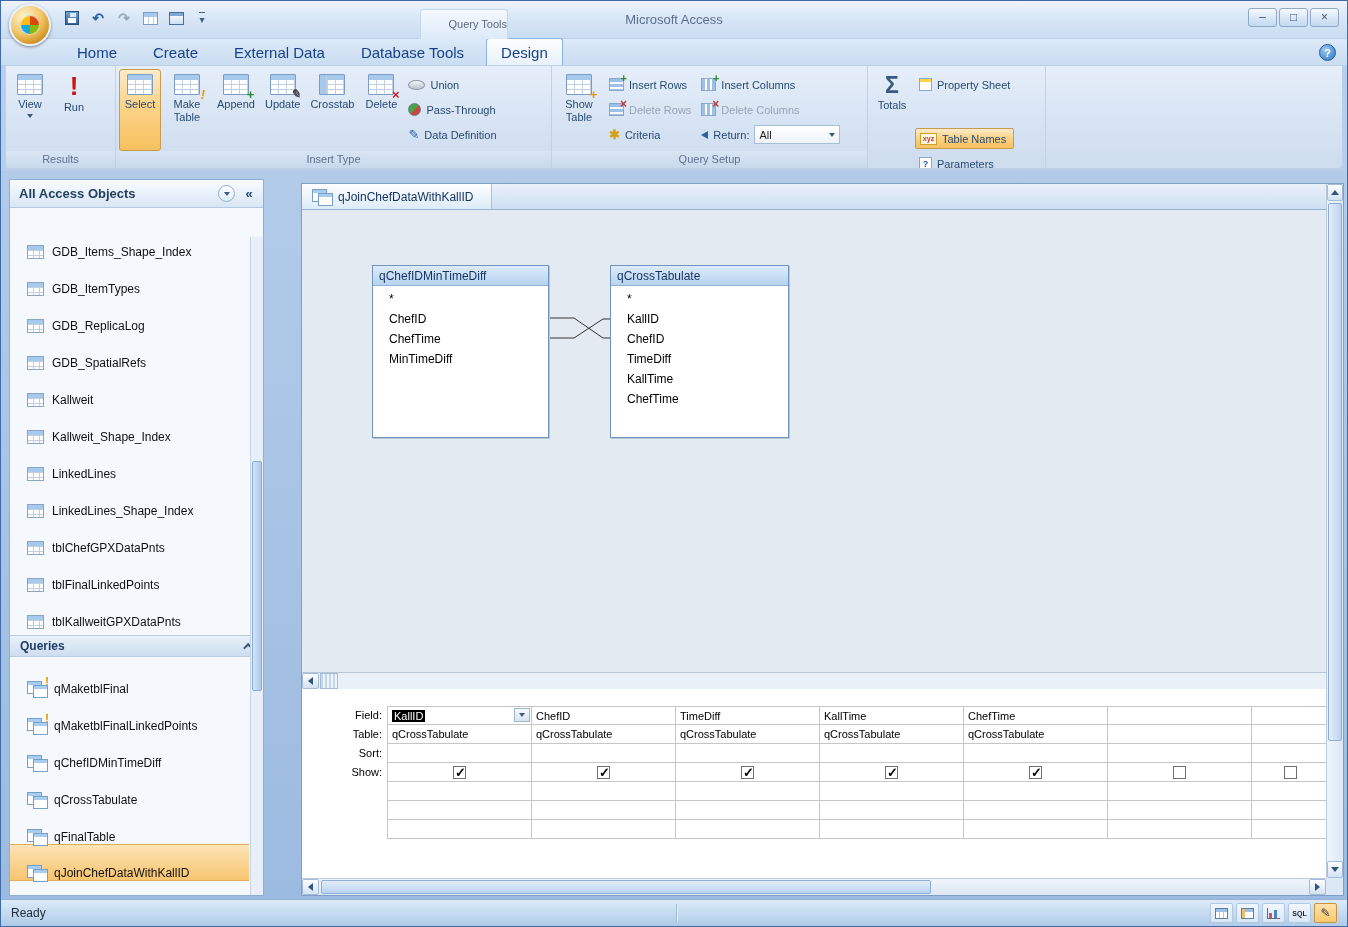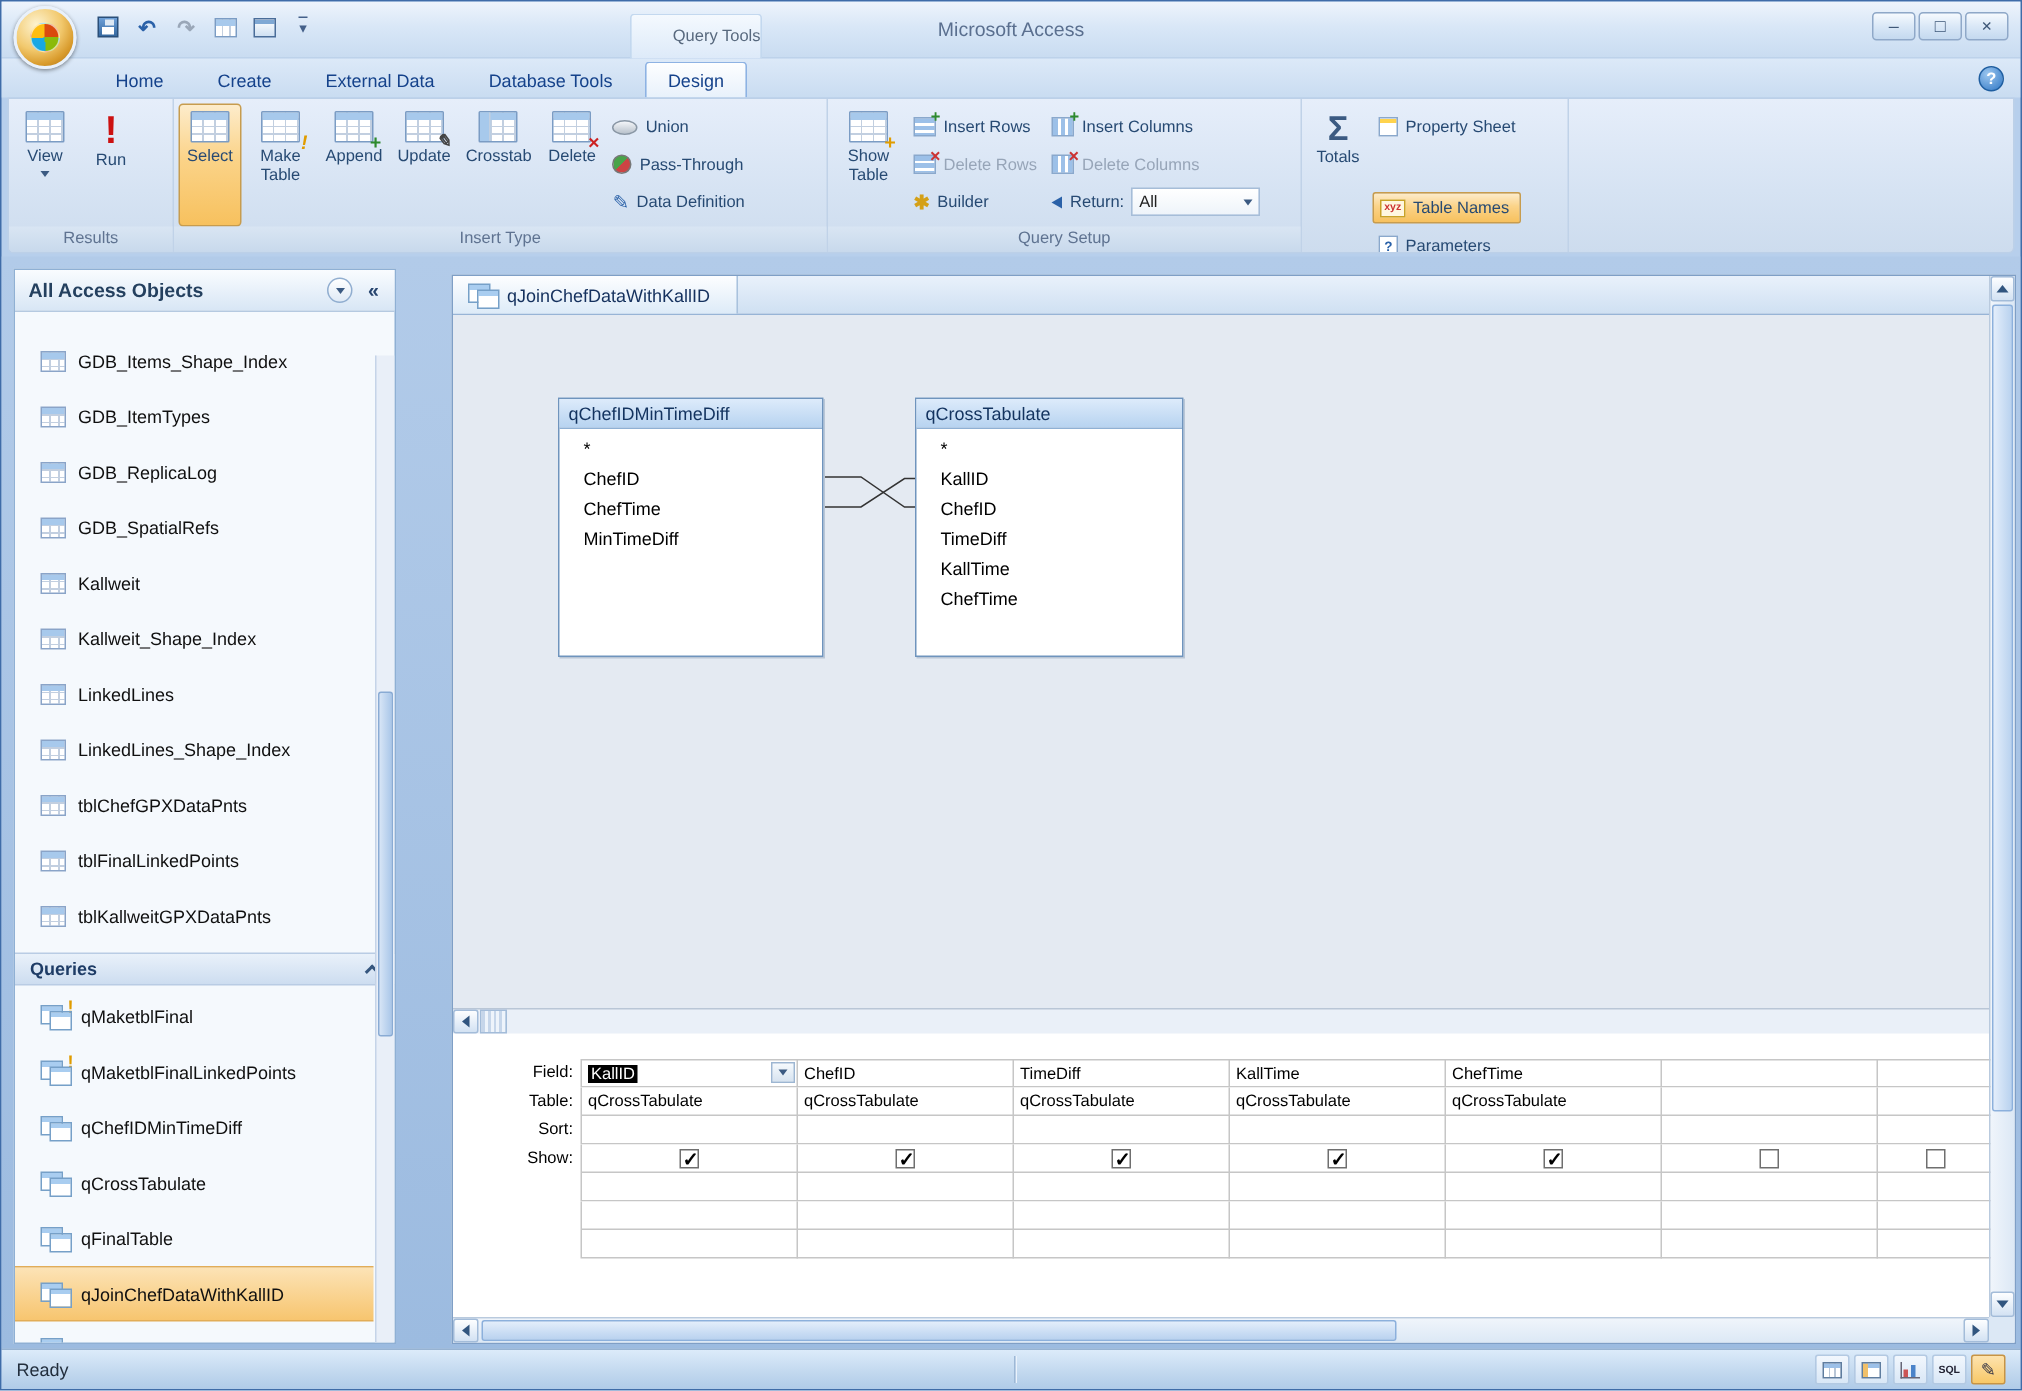--- a/index.html
+++ b/index.html
@@ -33,21 +33,21 @@
     border-radius:3px 3px 0 0; text-align:right; font-size:11px; color:#58697e; padding-top:8px; }
   .app-title { position:absolute; top:11px; left:0; right:0; text-align:center; font-size:13px; color:#5a6f8f; }
   .winbtns { position:absolute; right:8px; top:7px; display:flex; gap:2px; z-index:6; }
   .winbtn { width:29px; height:19px; border:1px solid #8fa8c8; border-radius:3px;
     background:linear-gradient(#f6fafe,#dae8f7 50%,#c4d9ef); color:#3f5878; font-size:12px;
     text-align:center; line-height:16px; }
 
   
   .tabrow { position:absolute; top:38px; left:0; right:0; height:26px;
     background:linear-gradient(#dce9f8,#c9dcf1); display:flex; align-items:flex-end; padding-left:62px; gap:8px; }
-  .rtab { padding:5px 14px 4px; font-size:12px; color:#15428b; }
+  .rtab { padding:5px 14px 4px; font-size:15px; color:#15428b; }
   .rtab.active { background:linear-gradient(#fdfeff,#e8f1fb); border:1px solid #8db2e3; border-bottom:none;
     border-radius:3px 3px 0 0; color:#15428b; }
   .help-btn { position:absolute; right:11px; bottom:4px; width:17px; height:17px; border-radius:50%;
     background:radial-gradient(circle at 35% 30%, #9cc7f0, #2f76c4); color:#fff; font-size:11px; font-weight:bold;
     text-align:center; line-height:17px; border:1px solid #1f5ea0; }
 
   
   .ribbon { position:absolute; top:64px; left:4px; right:4px; height:104px;
     background:linear-gradient(#e6eefa,#d6e3f3 60%,#cddcee); border:1px solid #bcd0e8;
     border-radius:0 0 4px 4px; display:flex; overflow:hidden; }
@@ -101,21 +101,21 @@
 
   
   .sidebar { position:absolute; left:8px; top:8px; width:255px; bottom:3px; background:#f5f9fd; border:1px solid #8fb0d4; display:flex; flex-direction:column; }
   .sb-header { height:28px; flex:0 0 auto; background:linear-gradient(#f9fcff,#d8e6f5); border-bottom:1px solid #b5c9e0;
     display:flex; align-items:center; padding:0 5px 0 9px; font-size:13px; font-weight:bold; color:#24405f; }
   .sb-title { flex:1; }
   .sb-dd { width:17px; height:17px; border-radius:50%; background:linear-gradient(#fff,#dfeaf6); border:1px solid #91aed0;
     display:flex; align-items:center; justify-content:center; margin-right:5px; }
   .sb-collapse { width:18px; height:18px; text-align:center; line-height:17px; font-size:13px; color:#27456f; font-weight:bold; }
   .sb-items { flex:1; position:relative; padding-top:14px; overflow:hidden; }
-  .sb-item { height:37px; display:flex; align-items:center; gap:8px; padding-left:17px; font-size:12px; color:#101010; margin-right:14px; }
+  .sb-item { height:37px; display:flex; align-items:flex-end; gap:8px; padding-left:17px; font-size:12px; color:#101010; margin-right:14px; }
   .sb-item.sel { background:linear-gradient(#fce3b6,#f7c56f); border-top:1px solid #e2ad58; border-bottom:1px solid #e2ad58; }
   .tico { width:17px; height:14px; flex:0 0 auto; border:1px solid #8aa4c8; background:
       linear-gradient(to bottom,#a7c9ec 0,#a7c9ec 4px, rgba(0,0,0,0) 4px),
       repeating-linear-gradient(to right, rgba(0,0,0,0) 0 5px, #c2cfe0 5px 6px),
       repeating-linear-gradient(to bottom, rgba(0,0,0,0) 0 4px, #c2cfe0 4px 5px), #fff; }
   .qico { position:relative; width:19px; height:15px; flex:0 0 auto; }
   .qico::before, .qico::after { content:""; position:absolute; width:13px; height:11px; border:1px solid #76a0c8;
     background:linear-gradient(#a9cdf0 0 3px, #fff 3px); }
   .qico::before { left:0; top:0; } .qico::after { left:6px; top:4px; }
   .qico.make i { position:absolute; right:-3px; top:-6px; font-style:normal; color:#e09c00; font-weight:bold; font-size:12px; }
@@ -325,21 +325,21 @@
           <div class="smbtn">
             <span class="mi rows ins"></span>
             <span>Insert Rows</span>
           </div>
           <div class="smbtn disabled">
             <span class="mi rows del"></span>
             <span>Delete Rows</span>
           </div>
           <div class="smbtn">
             <span class="builder-ic">✱</span>
-            <span>Builder</span>
+            <span>Criteria</span>
           </div>
         </div>
         <div class="smcol">
           <div class="smbtn">
             <span class="mi cols ins"></span>
             <span>Insert Columns</span>
           </div>
           <div class="smbtn disabled">
             <span class="mi cols del"></span>
             <span>Delete Columns</span>

